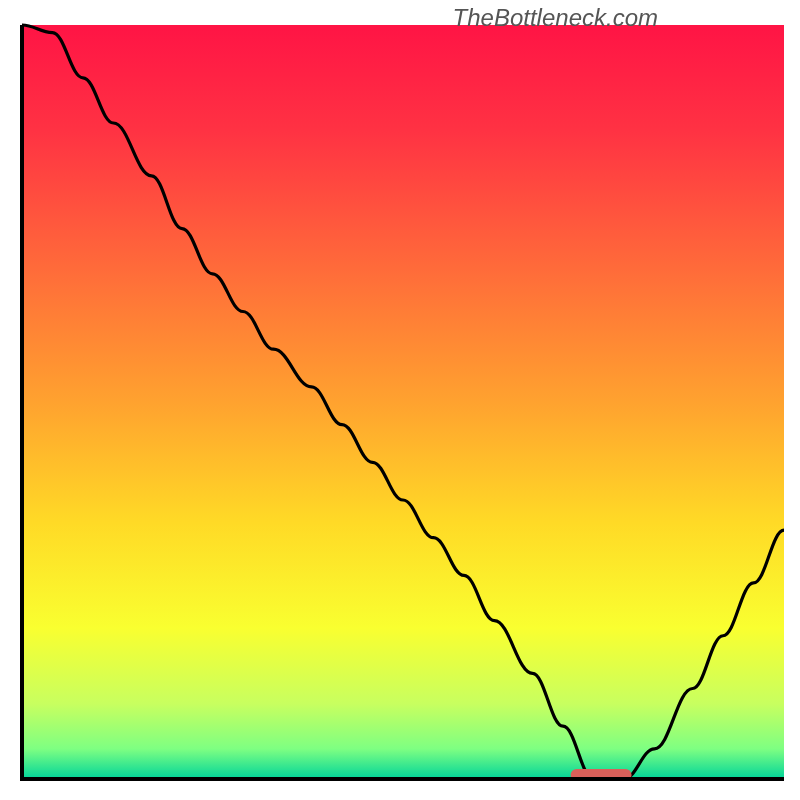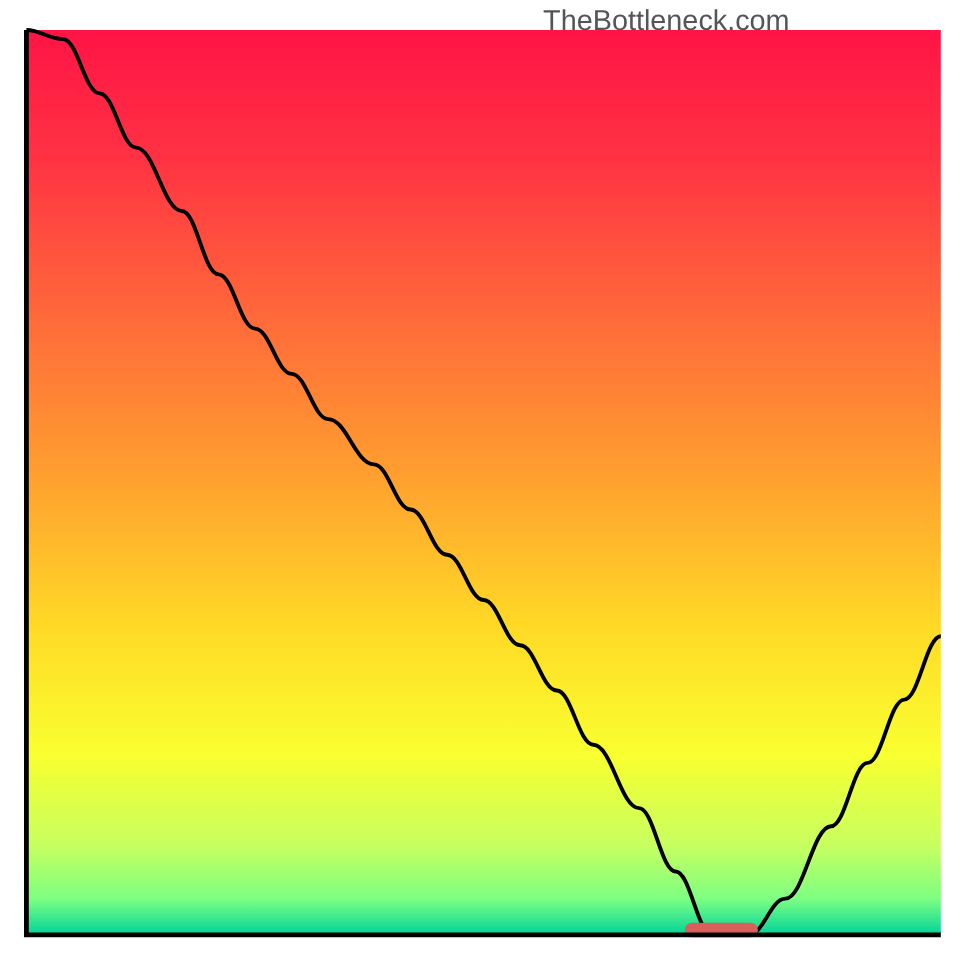--- a/index.html
+++ b/index.html
@@ -7,20 +7,21 @@
     padding: 0;
     width: 800px;
     height: 800px;
     background: #fff;
     font-family: Arial, Helvetica, sans-serif;
   }
   .chart-wrap {
     position: relative;
     width: 668px;
     height: 800px;
+    font-style: italic;
   }
   svg {
     display: block;
     width: 800px;
     height: 800px;
   }
   .watermark {
     position: absolute;
     top: 4px;
     right: 10px;

